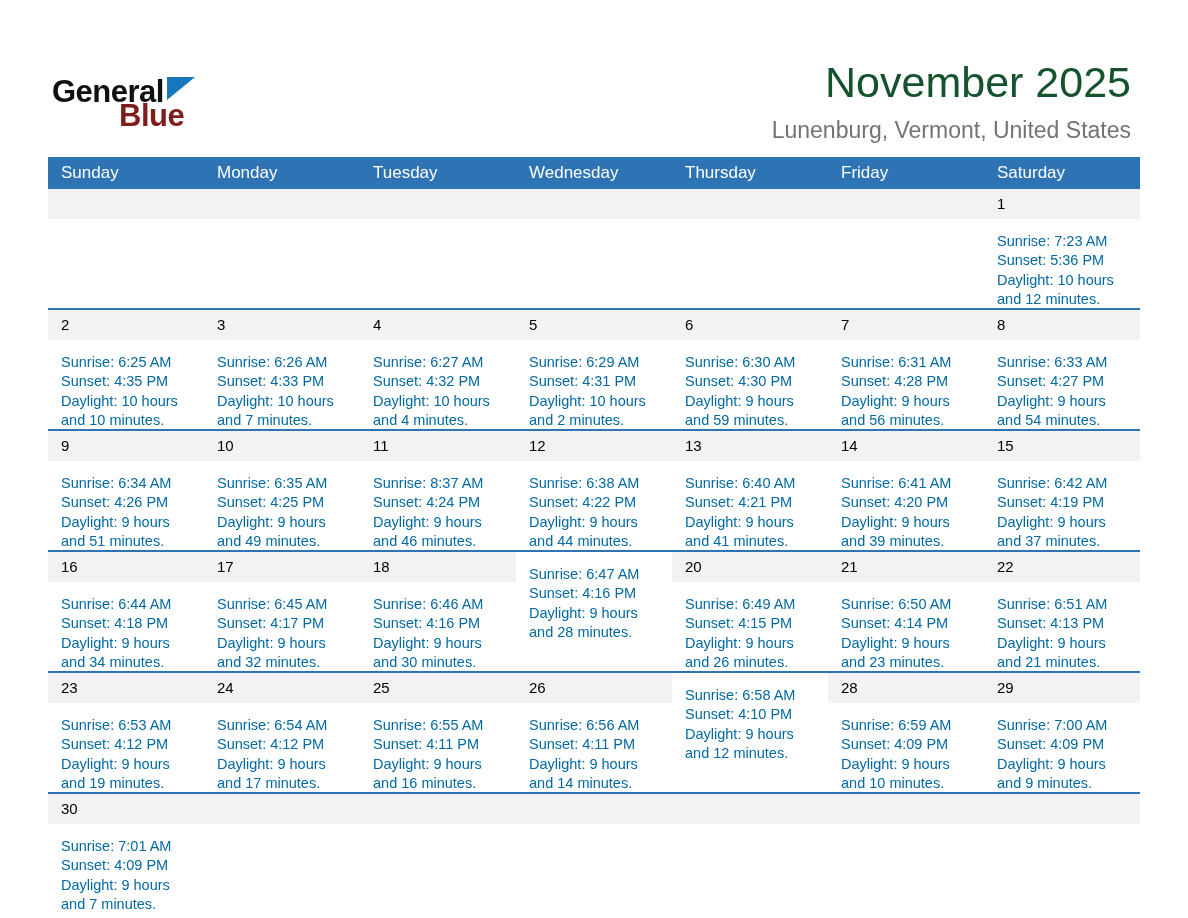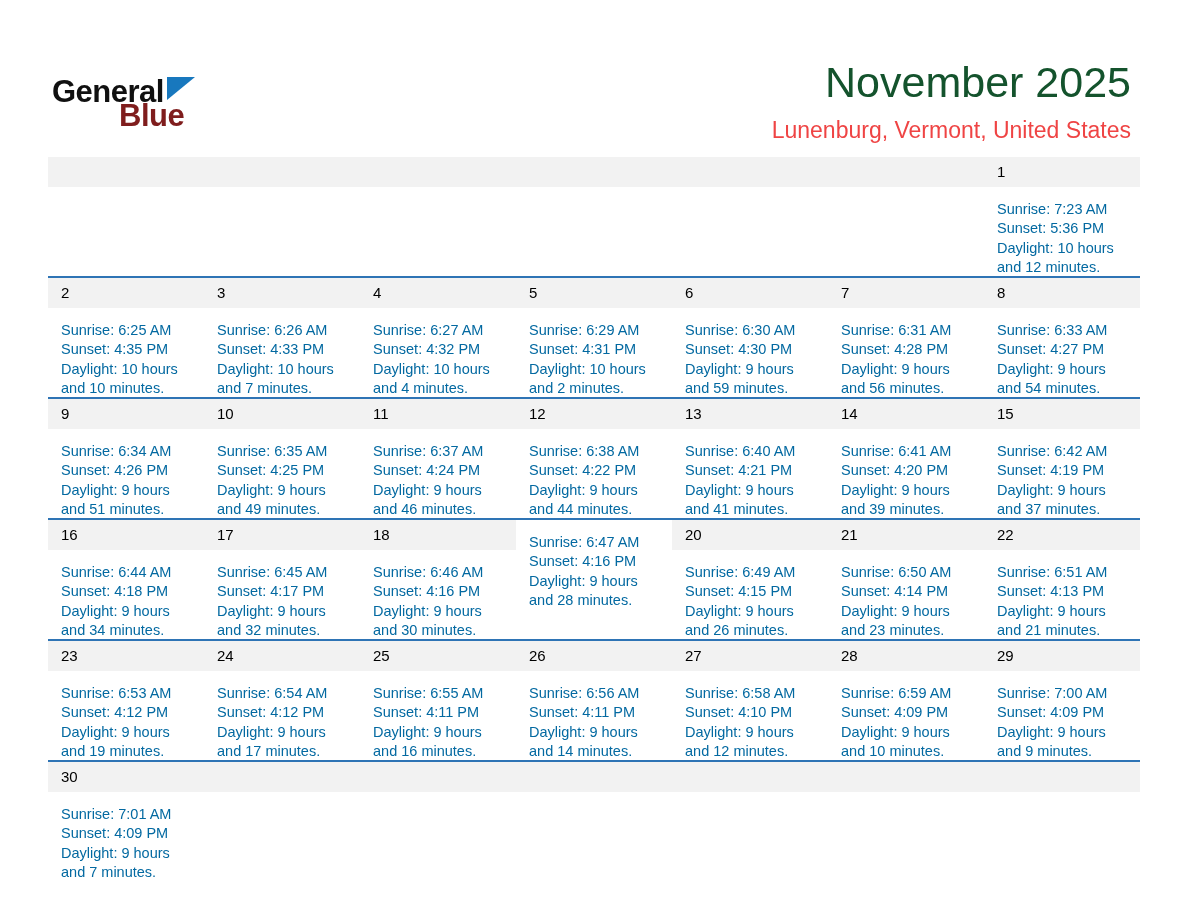--- a/index.html
+++ b/index.html
@@ -24,21 +24,21 @@
     border-right: 28px solid transparent;
   }
   .logo-blue {
     font-size: 31px; font-weight: 700; color: #7f1d1d; letter-spacing: -0.5px; line-height: 1;
     margin-left: 67px; margin-top: -7px;
   }
 
   
   .titles { position: absolute; right: 57px; top: 58px; text-align: right; }
   .cal-title { font-size: 43px; font-weight: 400; color: #14532d; line-height: 1.15; }
-  .cal-location { font-size: 23px; font-weight: 400; color: #ef4444; margin-top: 10px; }
+  .cal-location { font-size: 23px; font-weight: 400; color: #737373; margin-top: 10px; }
 
   
   .calendar { position: absolute; left: 48px; top: 157px; width: 1092px; }
   .weekday-header {
     display: grid; grid-template-columns: repeat(7, 1fr);
     background: #2E74B5; height: 32px; align-items: center;
   }
   .weekday-header .wd {
     color: #ffffff; font-size: 17px; font-weight: 400; padding-left: 13px;
     white-space: nowrap; overflow: hidden;
@@ -73,20 +73,29 @@
     </div>
     <div class="logo-blue">Blue</div>
   </div>
 
   <div class="titles">
     <div class="cal-title">November 2025</div>
     <div class="cal-location">Lunenburg, Vermont, United States</div>
   </div>
 
   <div class="calendar">
+    <div class="weekday-header">
+      <div class="wd">Sunday</div>
+      <div class="wd">Monday</div>
+      <div class="wd">Tuesday</div>
+      <div class="wd">Wednesday</div>
+      <div class="wd">Thursday</div>
+      <div class="wd">Friday</div>
+      <div class="wd">Saturday</div>
+    </div>
     <div id="weeks-container">
         <div class="week first">
           <div class="cell">
     <div class="num"></div>
     <div class="detail">
       <div></div>
       <div></div>
       <div></div>
       <div></div>
     </div>
@@ -226,21 +235,21 @@
     <div class="detail">
       <div>Sunrise: 6:35 AM</div>
       <div>Sunset: 4:25 PM</div>
       <div>Daylight: 9 hours</div>
       <div>and 49 minutes.</div>
     </div>
   </div>
           <div class="cell">
     <div class="num">11</div>
     <div class="detail">
-      <div>Sunrise: 6:37 AM</div>
+      <div>Sunrise: 8:37 AM</div>
       <div>Sunset: 4:24 PM</div>
       <div>Daylight: 9 hours</div>
       <div>and 46 minutes.</div>
     </div>
   </div>
           <div class="cell">
     <div class="num">12</div>
     <div class="detail">
       <div>Sunrise: 6:38 AM</div>
       <div>Sunset: 4:22 PM</div>
@@ -371,21 +380,20 @@
           <div class="cell">
     <div class="num">26</div>
     <div class="detail">
       <div>Sunrise: 6:56 AM</div>
       <div>Sunset: 4:11 PM</div>
       <div>Daylight: 9 hours</div>
       <div>and 14 minutes.</div>
     </div>
   </div>
           <div class="cell">
-    <div class="num">27</div>
     <div class="detail">
       <div>Sunrise: 6:58 AM</div>
       <div>Sunset: 4:10 PM</div>
       <div>Daylight: 9 hours</div>
       <div>and 12 minutes.</div>
     </div>
   </div>
           <div class="cell">
     <div class="num">28</div>
     <div class="detail">

